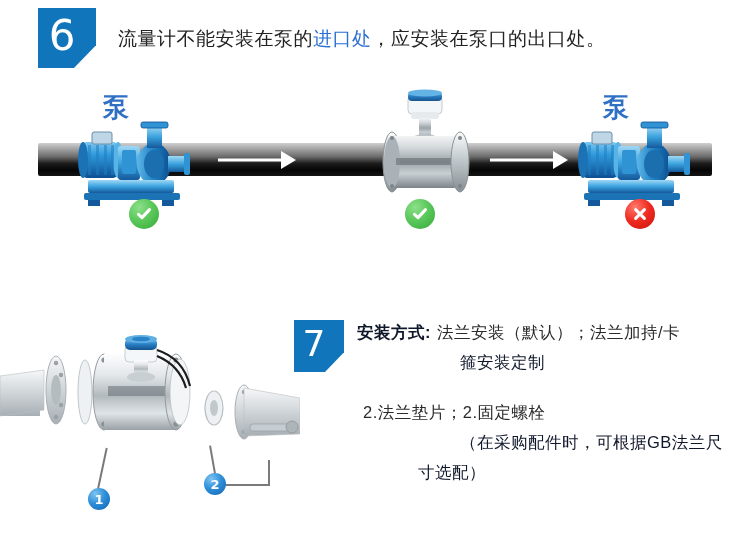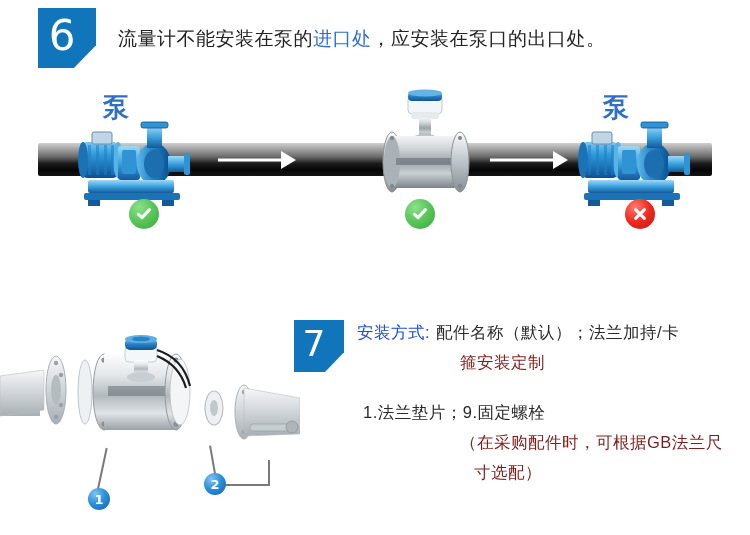--- a/index.html
+++ b/index.html
@@ -80,29 +80,29 @@
     color:#fff;font-size:13px;font-weight:700;
     display:flex;align-items:center;justify-content:center;
     font-family:"DejaVu Sans",sans-serif;
   }
   .leader{position:absolute;background:#7a7a7a;}
 
   
   .spec{position:absolute;white-space:nowrap;}
   .spec-row{display:flex;align-items:flex-start;}
   .spec-key{
-    color:#1d4ed8;font-weight:400;font-size:16.5px;
+    color:#0f172a;font-weight:700;font-size:16.5px;
     letter-spacing:.5px;flex:0 0 auto;
   }
   .spec-val{
     color:#2b2b2b;font-size:16.5px;letter-spacing:.5px;
     margin-left:6px;
   }
   .spec-cont{
-    color:#7f1d1d;font-size:16.5px;letter-spacing:.5px;
+    color:#0f172a;font-size:16.5px;letter-spacing:.5px;
   }
 </style>
 </head>
 <body>
 
 <div class="stage">
 
   <div class="badge" style="left:38px;top:8px;width:58px;height:60px;">
     <span>6</span>
   </div>
@@ -338,26 +338,26 @@
   <div class="leader" style="left:216px;top:445px;width:1.5px;height:40px;transform:rotate(-10deg);transform-origin:bottom center;"></div>
   <div class="leader" style="left:222px;top:484px;width:48px;height:1.5px;"></div>
   <div class="leader" style="left:268px;top:460px;width:1.5px;height:25px;"></div>
   <div class="callout" style="left:204px;top:473px;">
     <span>2</span>
   </div>
 
   <div class="spec" style="left:357px;top:322px;">
     <div class="spec-row">
       <span class="spec-key">安装方式:</span>
-      <span class="spec-val">配件名称（默认）；法兰加持/卡</span>
+      <span class="spec-val">法兰安装（默认）；法兰加持/卡</span>
     </div>
     <div class="spec-cont" style="margin-left:103px;margin-top:8px;">箍安装定制</div>
   </div>
 
   <div class="spec" style="left:357px;top:402px;">
     <div class="spec-row">
-      <span class="spec-val">1.法兰垫片；9.固定螺栓</span>
+      <span class="spec-val">2.法兰垫片；2.固定螺栓</span>
     </div>
     <div class="spec-cont" style="margin-left:103px;margin-top:8px;text-align:center;">（在采购配件时，可根据GB法兰尺</div>
-    <div class="spec-cont" style="margin-left:117px;margin-top:8px;">寸选配）</div>
+    <div class="spec-cont" style="margin-left:61px;margin-top:8px;">寸选配）</div>
   </div>
 
 </div>
 
 </body></html>

